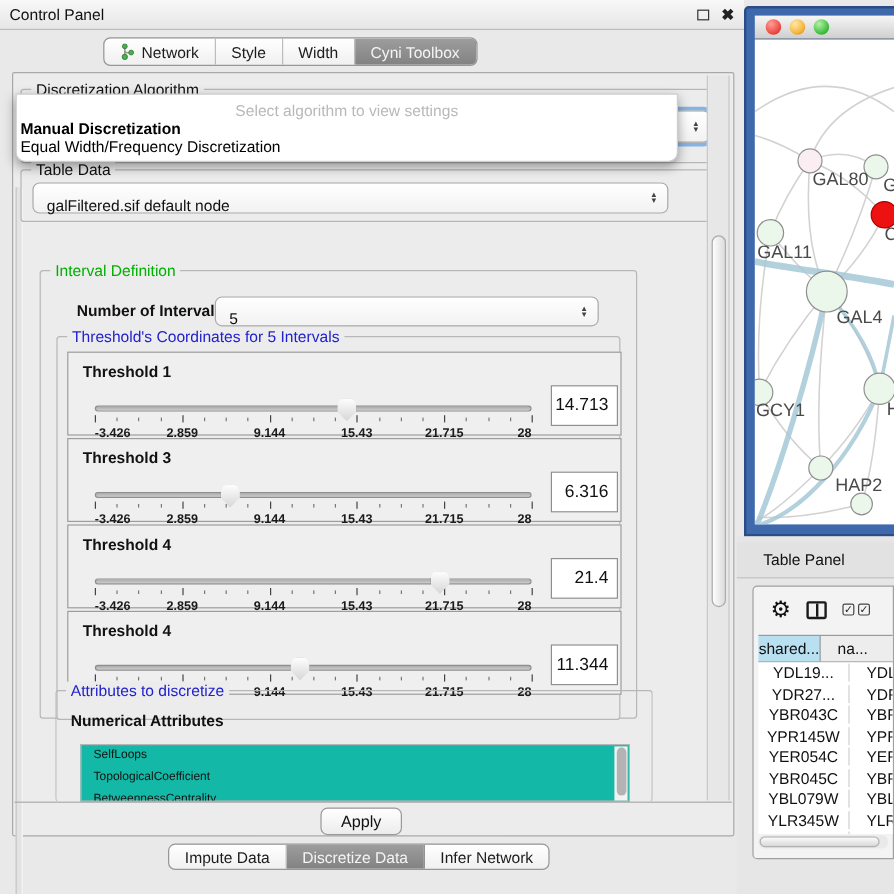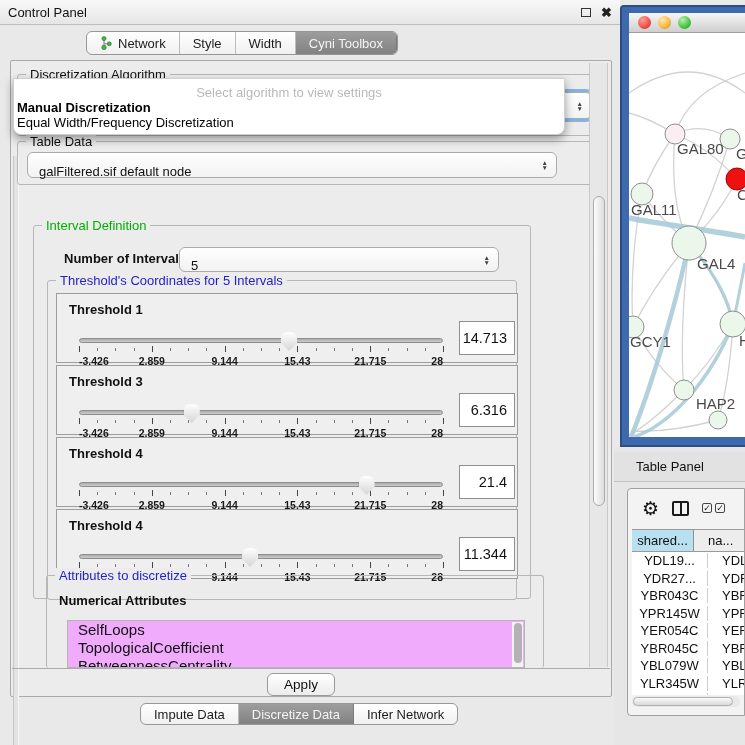--- a/index.html
+++ b/index.html
@@ -83,22 +83,22 @@
   .scale { position:absolute; left:0; right:0; top:23px; height:12px; font-size:10.5px; font-weight:bold; color:#1a1a1a; }
   .scale-label { position:absolute; transform:translateX(-50%); white-space:nowrap; }
   .scale-label.first { transform:none; }
   .scale-label.last { transform:translateX(-100%); }
   .th-value {
     position:absolute; right:2px; top:27px; width:56px; height:34px; background:#fff;
     border:1px solid #8f8f8f; font-size:14.5px; display:flex; align-items:center;
     justify-content:flex-end; padding-right:7px;
   }
   
-  .attr-list { position:absolute; left:20px; top:44px; width:458px; height:48px; background:#f0abfc;
-    border:1px solid #b5b5b5; overflow:hidden; font-size:15px; }
+  .attr-list { position:absolute; left:20px; top:44px; width:458px; height:48px; background:#14b8a6;
+    border:1px solid #b5b5b5; overflow:hidden; font-size:10px; }
   .attr-item { padding-left:10px; line-height:18px; white-space:nowrap; }
   .list-vscroll { position:absolute; right:1px; top:1px; width:11px; height:46px; background:#f2f2f2; }
   .list-vscroll .thumb { position:absolute; left:1.5px; top:1px; width:8px; height:40px; background:#b3b3b3; border-radius:4px; }
   .viewport-line { position:absolute; left:1px; top:607px; width:598px; height:1px; background:#ababab; }
   .apply-btn {
     position:absolute; left:256px; top:612px; width:68px; height:23px;
     background:linear-gradient(#ffffff,#ececec); border:1px solid #9a9a9a; border-radius:6px;
     font-size:13.5px; font-family:"Liberation Sans",sans-serif; color:#111;
   }
   
@@ -127,21 +127,21 @@
     background:#f3f3f3; border:1px solid #a0a0a0; border-radius:4px 0 0 4px; overflow:hidden; }
   .tp-toolbar { position:absolute; left:0; top:0; right:0; height:38px; display:flex;
     align-items:center; gap:13px; padding-left:14px; }
   .gear-glyph { font-size:19px; color:#111; line-height:1; }
   .cols-icon { width:17px; height:15px; border:2px solid #1a1a1a; border-radius:2px; position:relative; }
   .cols-icon::after { content:""; position:absolute; left:50%; top:0; bottom:0; width:2px; background:#1a1a1a; transform:translateX(-50%); }
   .cb { width:10px; height:10px; border:1.5px solid #444; border-radius:2px; position:relative; font-size:9px; line-height:9px; text-align:center; color:#222; }
   .cb-group { display:flex; gap:3px; }
   .tp-header { position:absolute; left:4px; top:40px; right:0; height:23px; display:flex;
     border-top:1px solid #9a9a9a; border-bottom:1px solid #9a9a9a; font-size:13px; }
-  .tp-header .h1 { width:62px; background:#b9e0f1; border-right:1px solid #8f8f8f;
+  .tp-header .h1 { width:52px; background:#b9e0f1; border-right:1px solid #8f8f8f;
     display:flex; align-items:center; justify-content:center; }
   .tp-header .h2 { flex:1; background:#ededed; display:flex; align-items:center; padding-left:14px; overflow:hidden; }
   .tp-rows { position:absolute; left:4px; top:63px; right:0; height:143px; background:#fff;
     overflow:hidden; font-size:13px; }
   .tp-row { display:flex; height:17.5px; align-items:center; }
   .tp-row .c1 { width:76px; text-align:center; border-right:1px solid #cfcfcf; }
   .tp-row .c2 { flex:1; padding-left:14px; white-space:nowrap; overflow:hidden; }
   .tp-hscroll { position:absolute; left:4px; bottom:8px; width:108px; height:11px; background:#e9e9e9; border-radius:5px; }
   .tp-hscroll .thumb { position:absolute; left:1px; top:1px; width:100px; height:9px;
     background:linear-gradient(#fbfbfb,#d9d9d9); border:1px solid #b0b0b0; border-radius:5px; }

